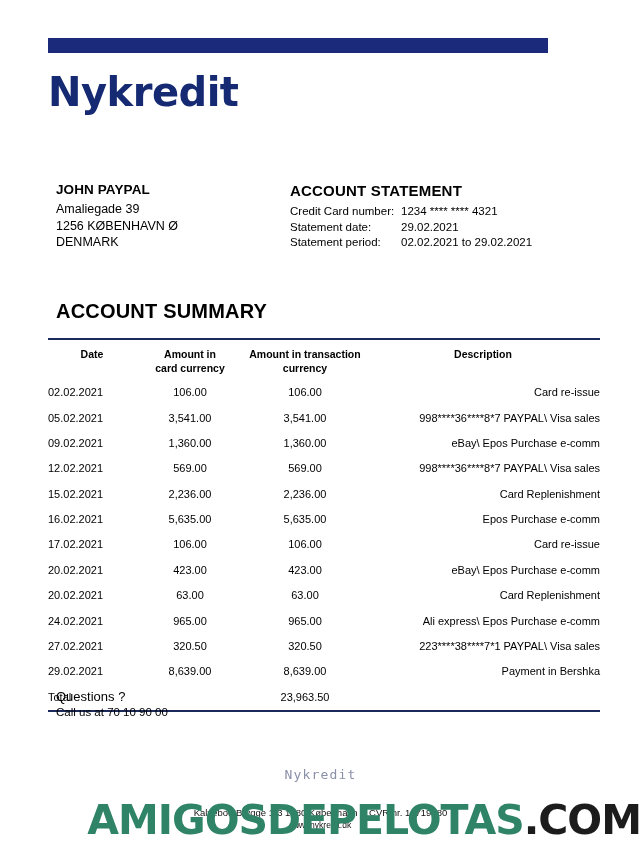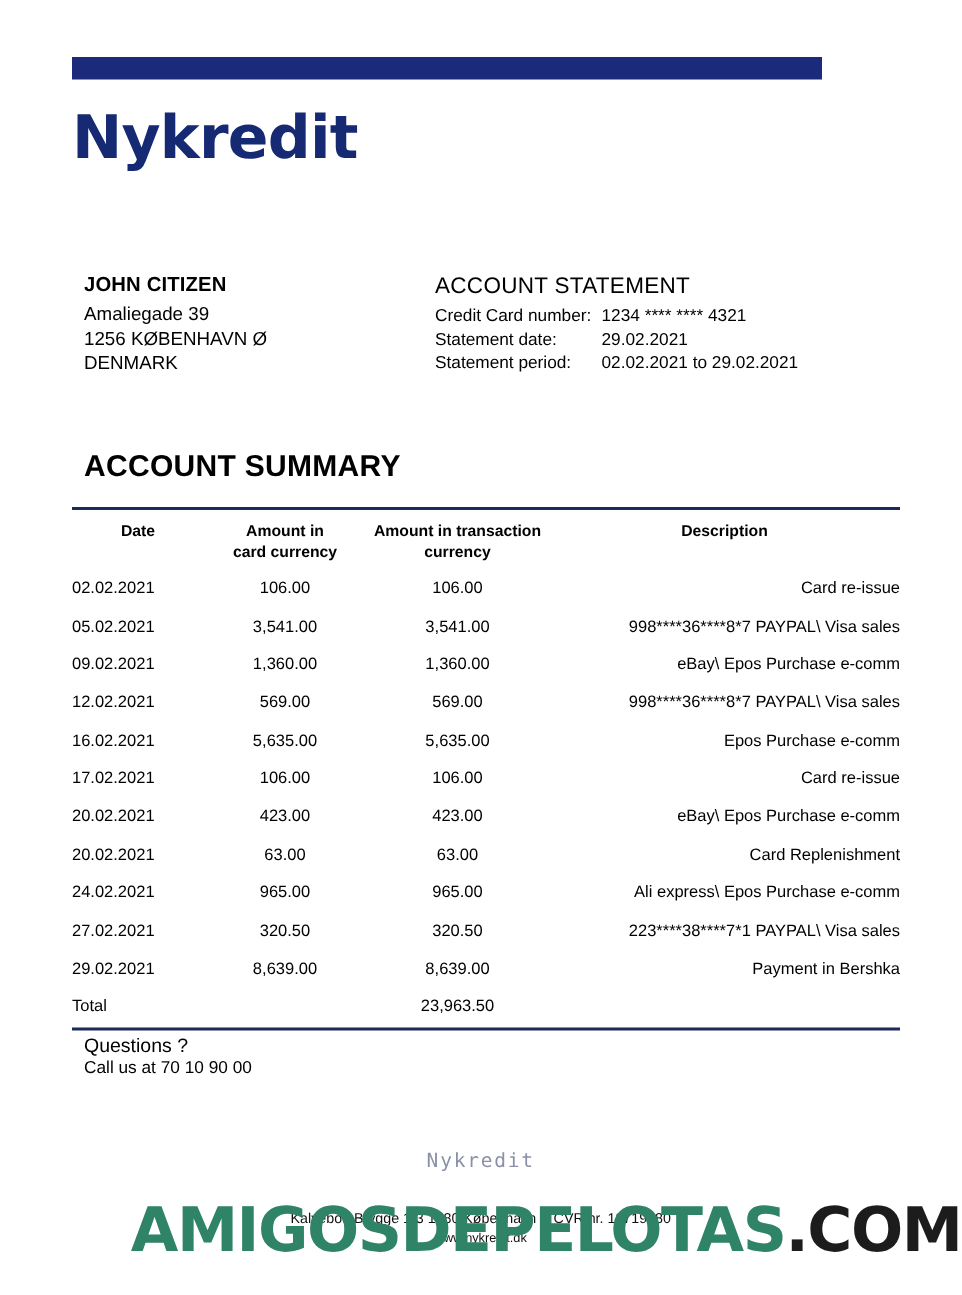--- a/index.html
+++ b/index.html
@@ -65,21 +65,21 @@
 
   
   .stmt {
     position: absolute;
     left: 290px;
     top: 182px;
     width: 300px;
   }
   .stmt .stmt-title {
     font-size: 15px;
-    font-weight: 400;
+    font-weight: 700;
     letter-spacing: 0.2px;
     margin-bottom: 5px;
   }
   .stmt-row {
     display: flex;
     font-size: 11.5px;
     line-height: 15.5px;
   }
   .stmt-label { width: 111px; flex: 0 0 111px; }
   .stmt-value { flex: 1 1 auto; }
@@ -209,21 +209,21 @@
 </head>
 <body>
 
 <div class="page">
 
   <div class="top-bar" style="background: rgb(27, 42, 122);"></div>
 
   <div class="brand">Nykredit</div>
 
   <div class="addr">
-    <div class="name">JOHN CITIZEN</div>
+    <div class="name">JOHN PAYPAL</div>
     <div class="line">Amaliegade 39</div>
     <div class="line">1256 KØBENHAVN Ø</div>
     <div class="line">DENMARK</div>
   </div>
 
   <div class="stmt">
     <div class="stmt-title">ACCOUNT STATEMENT</div>
 
     <div class="stmt-row">
       <span class="stmt-label">Credit Card number:</span>
@@ -282,20 +282,26 @@
             <td class="d-trans">1,360.00</td>
             <td class="d-desc">eBay\ Epos Purchase e-comm</td>
           </tr>
           <tr>
             <td class="d-date">12.02.2021</td>
             <td class="d-card">569.00</td>
             <td class="d-trans">569.00</td>
             <td class="d-desc">998****36****8*7 PAYPAL\ Visa sales</td>
           </tr>
           <tr>
+            <td class="d-date">15.02.2021</td>
+            <td class="d-card">2,236.00</td>
+            <td class="d-trans">2,236.00</td>
+            <td class="d-desc">Card Replenishment</td>
+          </tr>
+          <tr>
             <td class="d-date">16.02.2021</td>
             <td class="d-card">5,635.00</td>
             <td class="d-trans">5,635.00</td>
             <td class="d-desc">Epos Purchase e-comm</td>
           </tr>
           <tr>
             <td class="d-date">17.02.2021</td>
             <td class="d-card">106.00</td>
             <td class="d-trans">106.00</td>
             <td class="d-desc">Card re-issue</td>

